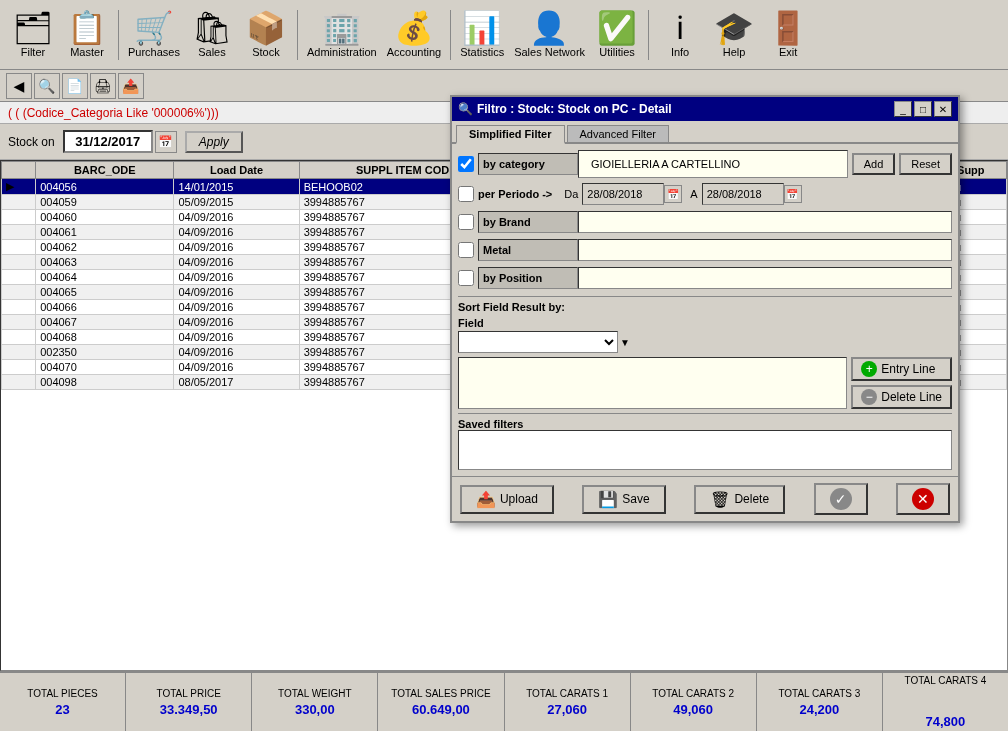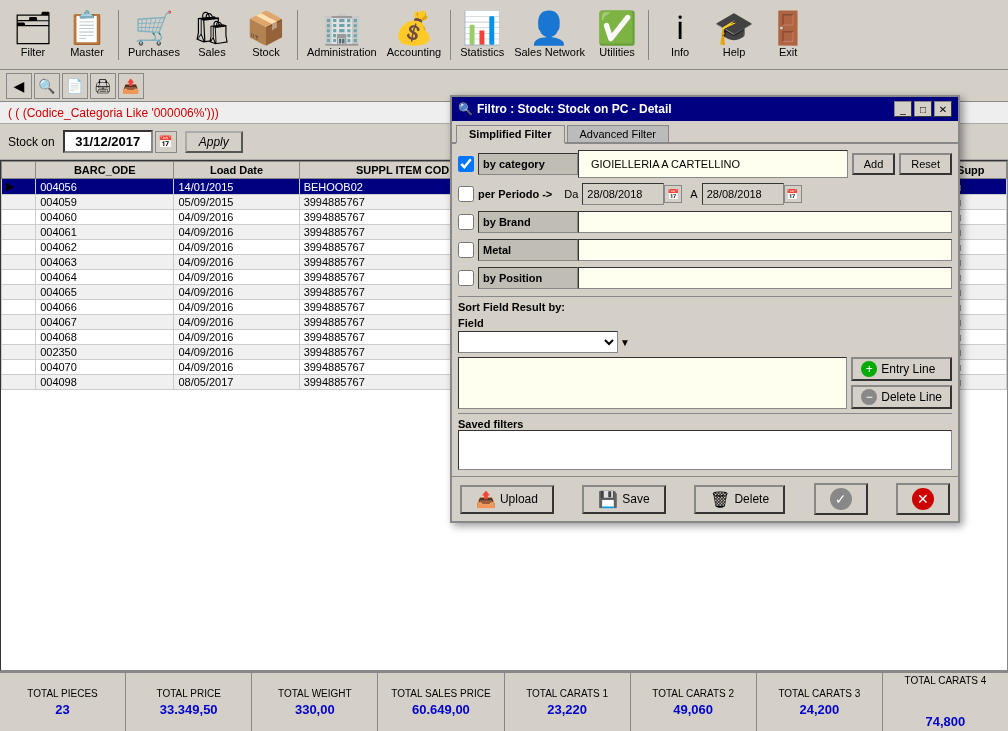--- a/index.html
+++ b/index.html
@@ -413,21 +413,21 @@
     <div class="total-item">
       <span class="total-label">TOTAL WEIGHT</span>
       <span class="total-value">330,00</span>
     </div>
     <div class="total-item">
       <span class="total-label">TOTAL SALES PRICE</span>
       <span class="total-value">60.649,00</span>
     </div>
     <div class="total-item">
       <span class="total-label">TOTAL CARATS 1</span>
-      <span class="total-value">23,220</span>
+      <span class="total-value">27,060</span>
     </div>
     <div class="total-item">
       <span class="total-label">TOTAL CARATS 2</span>
       <span class="total-value">49,060</span>
     </div>
     <div class="total-item">
       <span class="total-label">TOTAL CARATS 3</span>
       <span class="total-value">24,200</span>
     </div>
     <div class="total-item">

